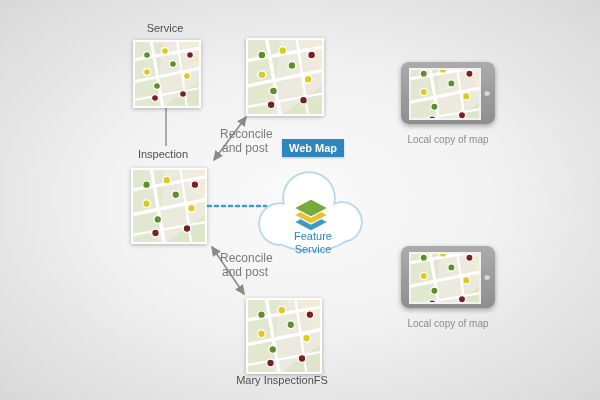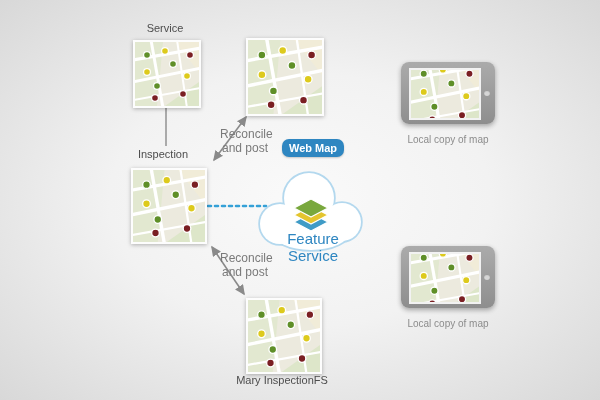--- a/index.html
+++ b/index.html
@@ -15,26 +15,26 @@
   .lbl.conn{font-size:12px;color:#7a7a7a;}
   .tile{
     position:absolute;background:#fff;border:2px solid #fdfdfd;
     box-shadow:0 1px 4px rgba(0,0,0,.28);
   }
   .tile svg{display:block;width:100%;height:100%;}
   .wires{position:absolute;left:0;top:0;pointer-events:none;}
   .cloud-wrap{position:absolute;left:253px;top:162px;width:118px;height:96px;}
   .badge{
     position:absolute;left:282px;top:139px;width:62px;height:18px;
-    background:#2e86c1;border-radius:7px;color:#fff;font-size:11px;font-weight:bold;
+    background:#2e86c1;border-radius:0;color:#fff;font-size:11px;font-weight:bold;
     text-align:center;line-height:18px;box-shadow:0 1px 2px rgba(0,0,0,.2);
   }
   .svc{
     position:absolute;left:286px;top:230px;width:54px;text-align:center;
-    color:#2e86c1;font-size:15px;line-height:1.15;
+    color:#2e86c1;font-size:11px;line-height:1.15;
   }
   .tablet{
     position:absolute;width:94px;height:62px;border-radius:8px;
     background:linear-gradient(#ababab,#8e8e8e);
     box-shadow:0 2px 5px rgba(0,0,0,.32);
   }
   .tablet .screen{
     position:absolute;left:8px;top:6px;width:68px;height:48px;
     background:#fff;border:2px solid #f2f2f2;overflow:hidden;
   }

